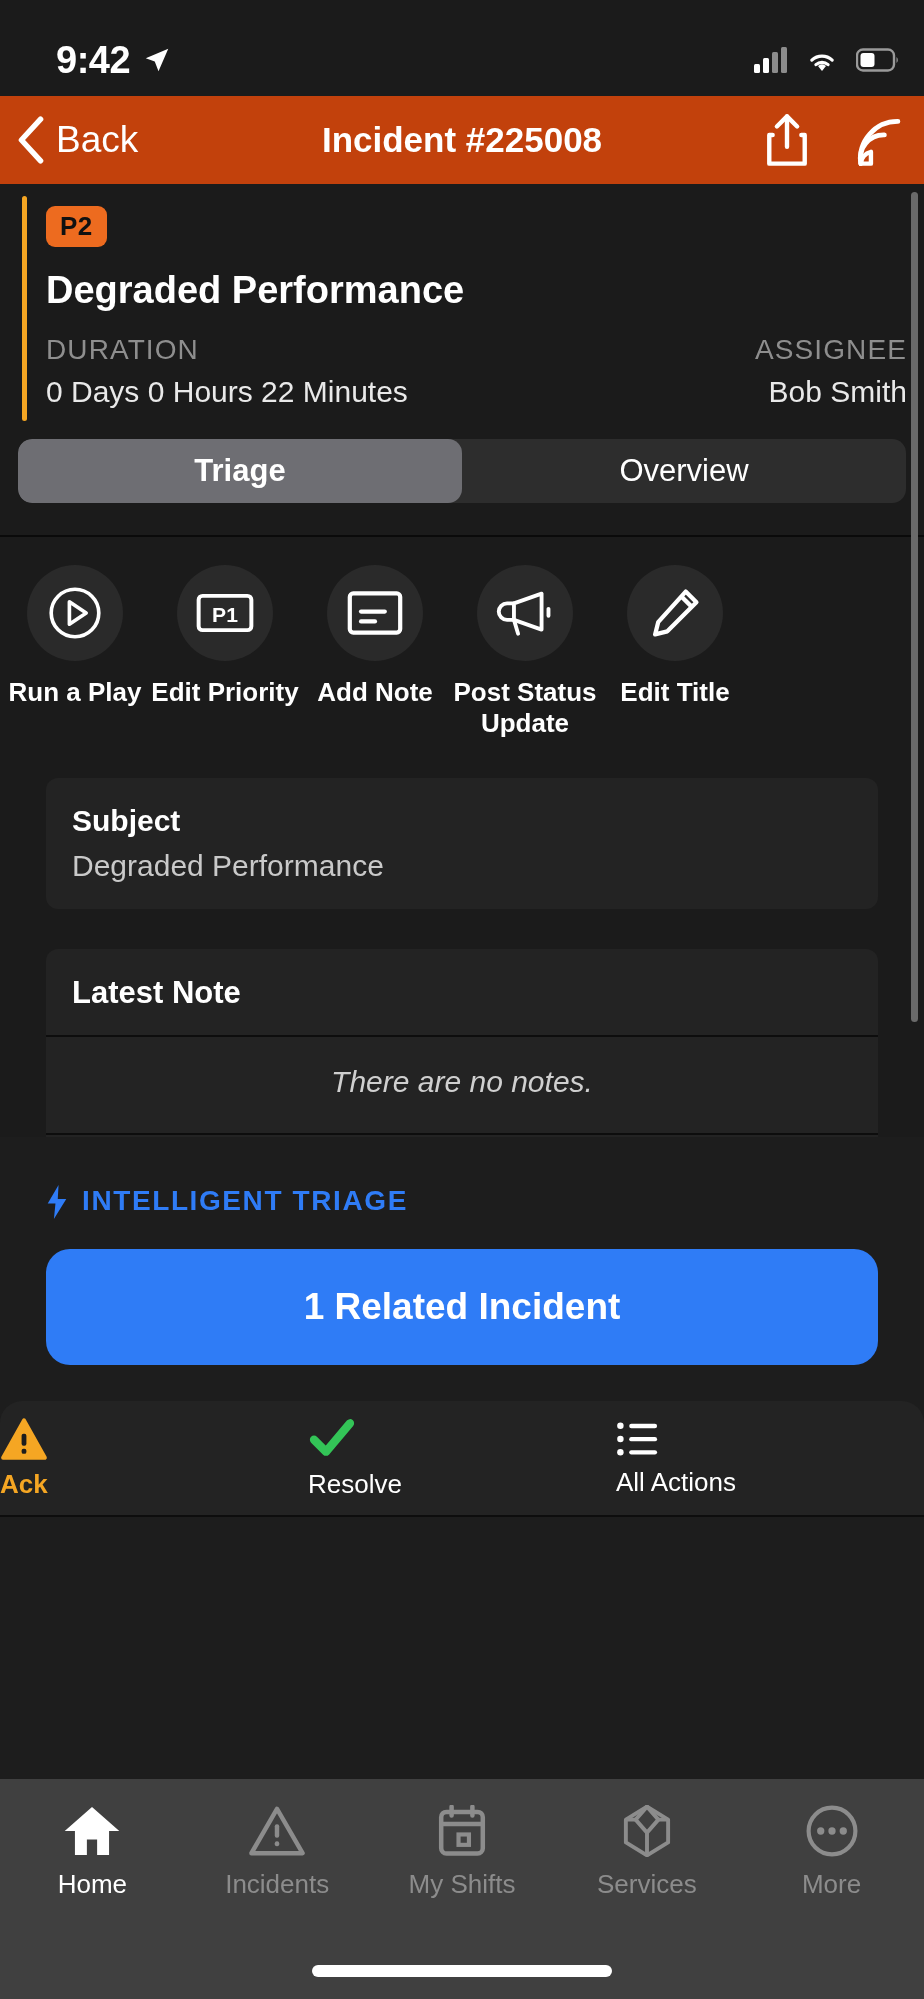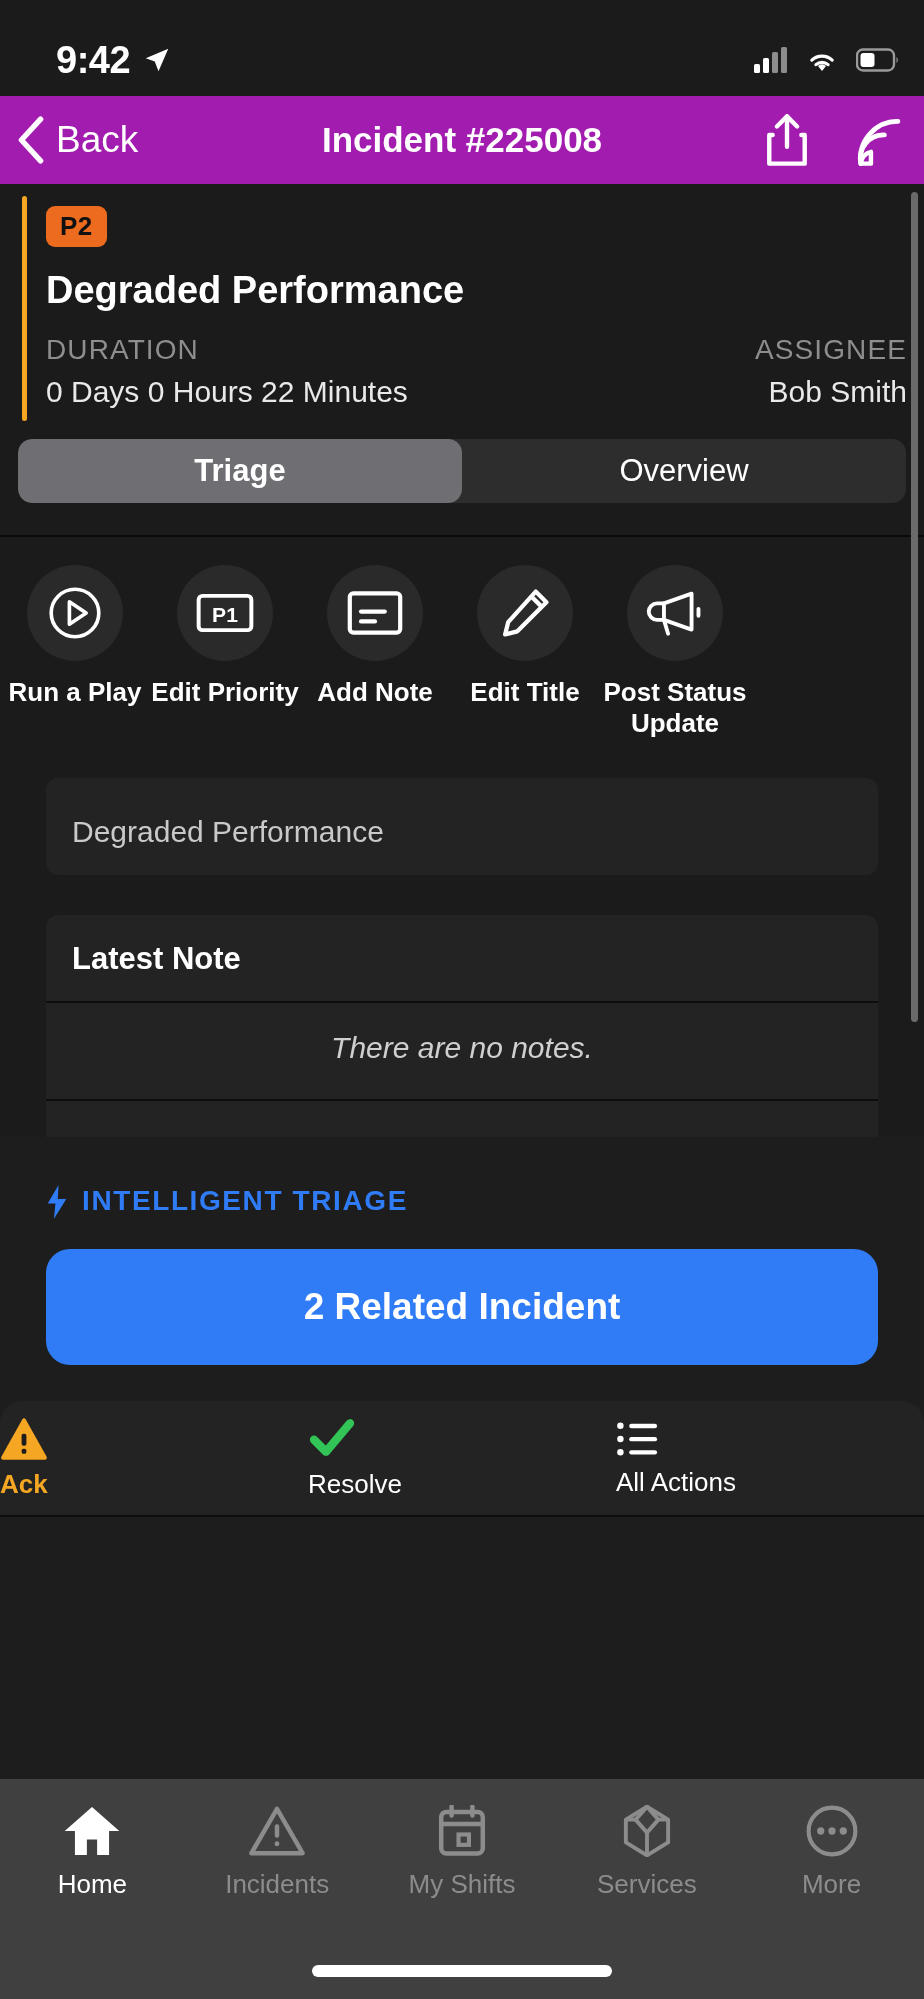--- a/index.html
+++ b/index.html
@@ -14,21 +14,21 @@
   
   .statusbar{ position:absolute; top:0; left:0; right:0; height:96px;
     background:#1b1b1b; display:flex; align-items:center; justify-content:space-between;
     padding:24px 24px 0 56px; }
   .sb-left{ display:flex; align-items:center; gap:12px; }
   .sb-time{ color:#fff; font-size:38px; font-weight:700; letter-spacing:-0.5px; }
   .sb-right{ display:flex; align-items:center; gap:17px; }
 
   
   .navbar{ position:absolute; top:96px; left:0; right:0; height:88px;
-    background:#a21caf; display:flex; align-items:center; }
+    background:#c2410c; display:flex; align-items:center; }
   .nav-back{ display:flex; align-items:center; gap:10px; padding-left:16px; cursor:pointer; }
   .nav-back-label{ color:#fff; font-size:37px; font-weight:400; }
   .nav-title{ position:absolute; left:0; right:0; text-align:center;
     color:#fff; font-size:35px; font-weight:700; pointer-events:none; }
   .nav-actions{ position:absolute; right:22px; display:flex; align-items:center; gap:40px; }
   .nav-icon{ cursor:pointer; display:flex; }
 
   
   .content{ position:absolute; top:184px; left:0; right:0; bottom:0;
     background:#1b1b1b; }
@@ -229,45 +229,46 @@
             <rect x="2" y="2" width="36" height="28" rx="2.5" stroke="#fff" stroke-width="3" fill="none"></rect>
             <path d="M10 15 H27" stroke="#fff" stroke-width="3" stroke-linecap="round"></path>
             <path d="M10 22 H20" stroke="#fff" stroke-width="3" stroke-linecap="round"></path>
           </svg>
         </div>
         <div class="action-label">Add Note</div>
       </div>
 
       <div class="action">
         <div class="action-circ">
-          <svg width="52" height="52" viewBox="0 0 34 34">
-            <path d="M24 3 L31 10 L12 29 L4 31 L6 23 Z" stroke="#fff" stroke-width="2.8" fill="none" stroke-linejoin="round"></path>
-            <path d="M21 6 L28 13" stroke="#fff" stroke-width="2.8"></path>
-          </svg>
-        </div>
-        <div class="action-label">Edit Title</div>
-      </div>
-
-      <div class="action">
-        <div class="action-circ">
           <svg width="58" height="50" viewBox="0 0 42 36">
             <path d="M13 11 L33 4 L33 30 L13 23 Z" stroke="#fff" stroke-width="2.8" fill="none" stroke-linejoin="round"></path>
             <path d="M13 11 H8 a4.5 4.5 0 0 0 0 12 h5" stroke="#fff" stroke-width="2.8" fill="none" stroke-linejoin="round"></path>
             <path d="M13 23 L16 33" stroke="#fff" stroke-width="2.8" stroke-linecap="round"></path>
             <path d="M38 15 V20" stroke="#fff" stroke-width="2.8" stroke-linecap="round"></path>
           </svg>
         </div>
         <div class="action-label">Post Status Update</div>
       </div>
+
+      <div class="action">
+        <div class="action-circ">
+          <svg width="52" height="52" viewBox="0 0 34 34">
+            <path d="M24 3 L31 10 L12 29 L4 31 L6 23 Z" stroke="#fff" stroke-width="2.8" fill="none" stroke-linejoin="round"></path>
+            <path d="M21 6 L28 13" stroke="#fff" stroke-width="2.8"></path>
+          </svg>
+        </div>
+        <div class="action-label">Edit Title</div>
+      </div>
     </div>
 
     <div class="gap-40"></div>
 
     <div class="card">
       <div class="card-body">
+        <div class="field-label">Subject</div>
         <div class="field-value">Degraded Performance</div>
       </div>
     </div>
 
     <div class="gap-40"></div>
 
     <div class="card">
       <div class="card-head">Latest Note</div>
       <div class="empty-note">There are no notes.</div>
       <div class="stub-row">
@@ -282,21 +283,21 @@
   <div class="overlay">
 
     <div class="triage-label">
       <svg width="22" height="34" viewBox="0 0 14 22">
         <path d="M8 0 L1 12 H6 L5 22 L13 9 H7.5 Z" fill="#2F7CF6"></path>
       </svg>
       <span class="triage-text">INTELLIGENT TRIAGE</span>
     </div>
 
     <div class="cta">
-      <span class="cta-label">2 Related Incident</span>
+      <span class="cta-label">1 Related Incident</span>
     </div>
 
     <div class="quick-bar">
       <div class="quick ack">
         <svg width="48" height="44" viewBox="0 0 32 29">
           <path d="M16 2 L30 27 H2 Z" fill="#F5A623" stroke="#F5A623" stroke-width="2.5" stroke-linejoin="round"></path>
           <rect x="14.4" y="11" width="3.2" height="8" rx="1.3" fill="#1d1d1d"></rect>
           <rect x="14.4" y="21" width="3.2" height="3.4" rx="1.3" fill="#1d1d1d"></rect>
         </svg>
         <span class="quick-label">Ack</span>

